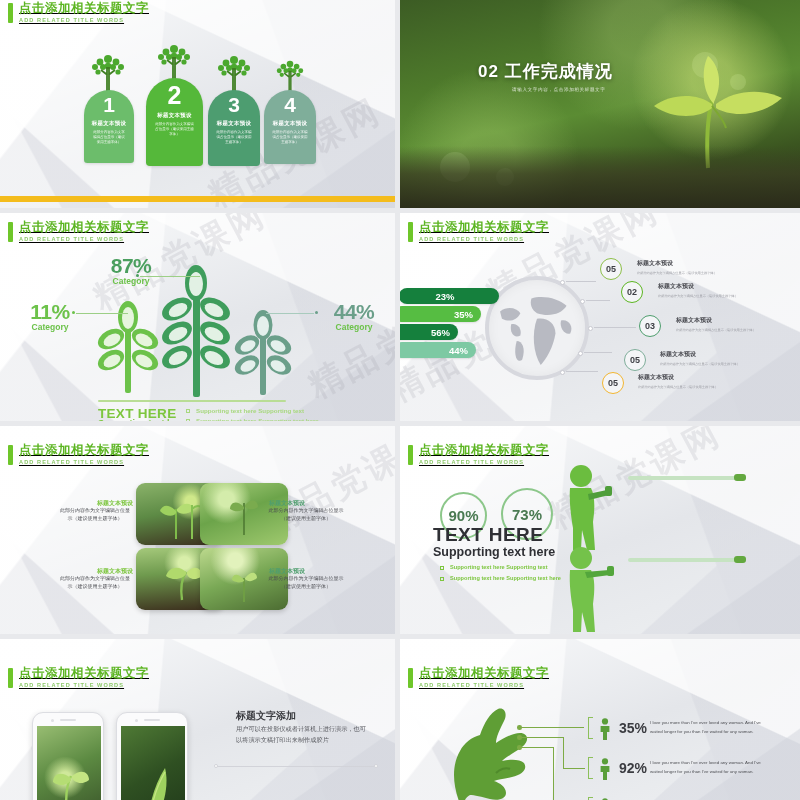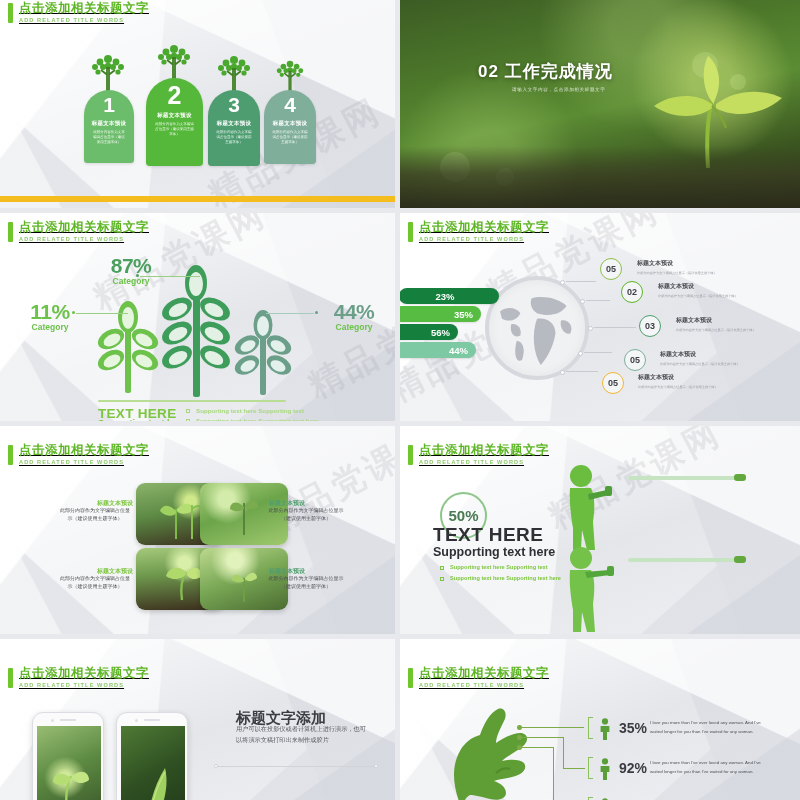--- a/index.html
+++ b/index.html
@@ -115,21 +115,21 @@
   .sprayline{ position:absolute; height:4px; border-radius:3px; background:#c6e3c2;}
   .spraytip{ position:absolute; width:12px; height:7px; border-radius:3px; background:#63a83f;}
 
   
   #s7 { left:0; top:639px; width:395px; height:161px; }
   .phone{ position:absolute; width:72px; height:132px; border-radius:11px; background:#fbfbfc;
           border:1px solid #dcdde2; box-shadow:0 2px 6px rgba(0,0,0,.14); }
   .phone .scr{ position:absolute; left:4px; top:13px; width:64px; height:112px; overflow:hidden; }
   .phone .spk{ position:absolute; left:50%; top:6px; transform:translateX(-50%); width:16px; height:2px; border-radius:2px; background:#dfe0e4;}
   .phone .cam{ position:absolute; left:18px; top:6px; width:3px; height:3px; border-radius:50%; background:#dfe0e4;}
-  #s7 .tt{ position:absolute; left:236px; top:70px; font-size:15px; font-weight:700; color:#3c3d42;}
+  #s7 .tt{ position:absolute; left:236px; top:70px; font-size:10px; font-weight:700; color:#3c3d42;}
   #s7 .td{ position:absolute; left:236px; top:84px; width:130px; font-size:6.2px; color:#55565c; line-height:1.85;}
   #s7 .hr{ position:absolute; left:216px; top:127px; width:160px; height:1px; background:#d2d3d9;}
   #s7 .hrd{ position:absolute; width:4px; height:4px; border-radius:50%; border:1px solid #d2d3d9; background:#fff; top:125px;}
 
   
   #s8 { left:400px; top:639px; width:400px; height:161px; }
   .hline{ position:absolute; height:1.4px; background:#7dab45;}
   .vline{ position:absolute; width:1.4px; background:#7dab45;}
   .hdot{ position:absolute; width:4.5px; height:4.5px; border-radius:50%; background:#7dab45;}
   .brk{ position:absolute; width:5px; border-top:1.4px solid #8cc05a; border-bottom:1.4px solid #8cc05a; border-left:1.4px solid #8cc05a;}
@@ -503,21 +503,22 @@
     <div class="wm" style="left:140px;top:26px;">精品党课网</div>
 
     <div class="hdr" style="left:8px;top:18px;">
       <div class="bar"></div>
       <div class="tw">
         <div class="cn">点击添加相关标题文字</div>
         <div class="en">ADD RELATED  TITLE WORDS</div>
       </div>
     </div>
 
-    <div class="ring" style="left:40px;top:66px;">50%</div>
+    <div class="ring" style="left:40px;top:66px;">90%</div>
+    <div class="ring" style="left:101px;top:62px;width:52px;height:52px;border-color:#8cc78a;">73%</div>
 
     <div class="bigt">TEXT HERE</div>
     <div class="bigs">Supporting text here</div>
     <div class="lisq" style="left:40px;top:140px;"></div>
     <div class="li" style="left:50px;top:138px;">Supporting text here Supporting text</div>
     <div class="lisq" style="left:40px;top:151px;"></div>
     <div class="li" style="left:50px;top:149px;">Supporting text here Supporting text here</div>
 
     <svg class="person" style="left:155px;top:38px;width:66px;height:88px;" viewBox="0 0 66 88">
       <circle cx="26" cy="12" r="11" fill="#6bbd3f"></circle>

